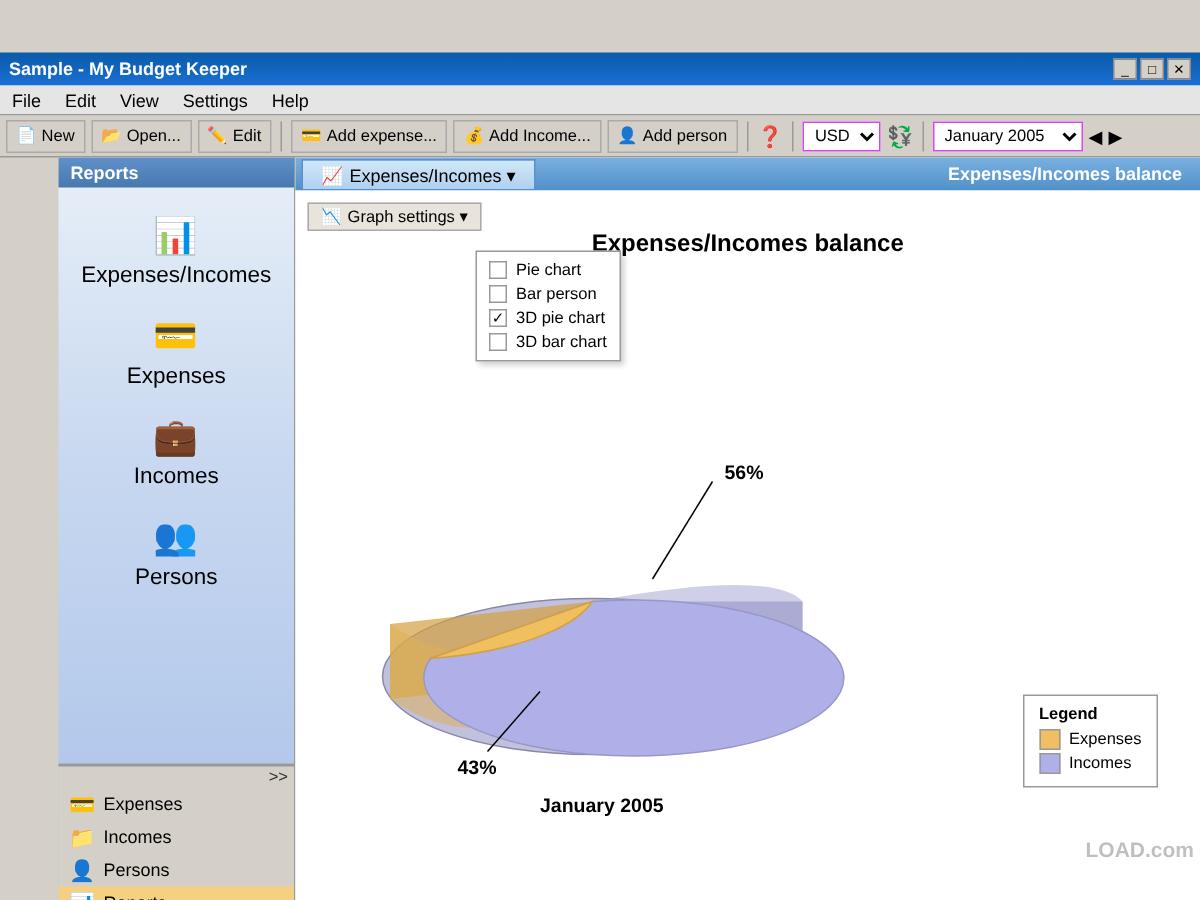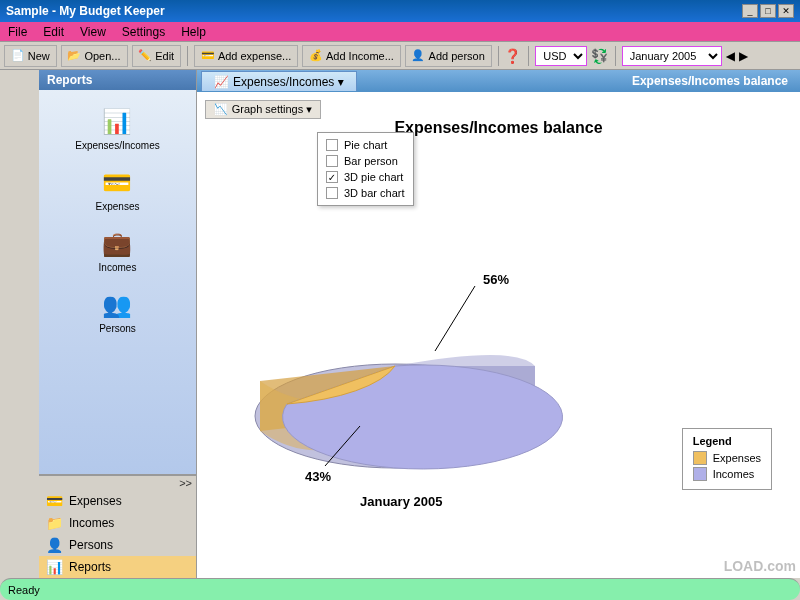--- a/index.html
+++ b/index.html
@@ -7,35 +7,36 @@
 
     
     .title-bar {
       background: linear-gradient(to bottom, #0a5ba8, #1a6fd4);
       color: white;
       padding: 3px 6px;
       display: flex;
       align-items: center;
       justify-content: space-between;
       height: 22px;
+      margin-top: 35px;
     }
     .title-bar-text { font-size: 12px; font-weight: bold; }
     .title-bar-buttons { display: flex; gap: 2px; }
     .title-btn {
       width: 16px; height: 14px;
       background: #d4d0c8;
       border: 1px solid #888;
       font-size: 9px;
       display: flex; align-items: center; justify-content: center;
       cursor: pointer; color: black;
     }
 
     
     .menu-bar {
-      background: #ec4899;
+      background: #e5e5e5;
       border-bottom: 1px solid #999;
       padding: 2px 4px;
       display: flex;
       gap: 8px;
       height: 20px;
     }
     .menu-item { font-size: 12px; padding: 1px 4px; cursor: pointer; }
 
     
     .toolbar {
@@ -102,21 +103,21 @@
       padding: 6px;
       cursor: pointer;
       width: 100px;
       border-radius: 4px;
     }
     .sidebar-icon {
       width: 40px; height: 32px;
       display: flex; align-items: center; justify-content: center;
       font-size: 24px;
     }
-    .sidebar-icon-label { font-size: 10px; text-align: left; margin-top: 2px; }
+    .sidebar-icon-label { font-size: 15px; text-align: left; margin-top: 2px; }
 
     
     .bottom-nav {
       border-top: 2px solid #999;
       background: #d4d0c8;
     }
     .bottom-nav-item {
       display: flex;
       align-items: center;
       padding: 3px 8px;

